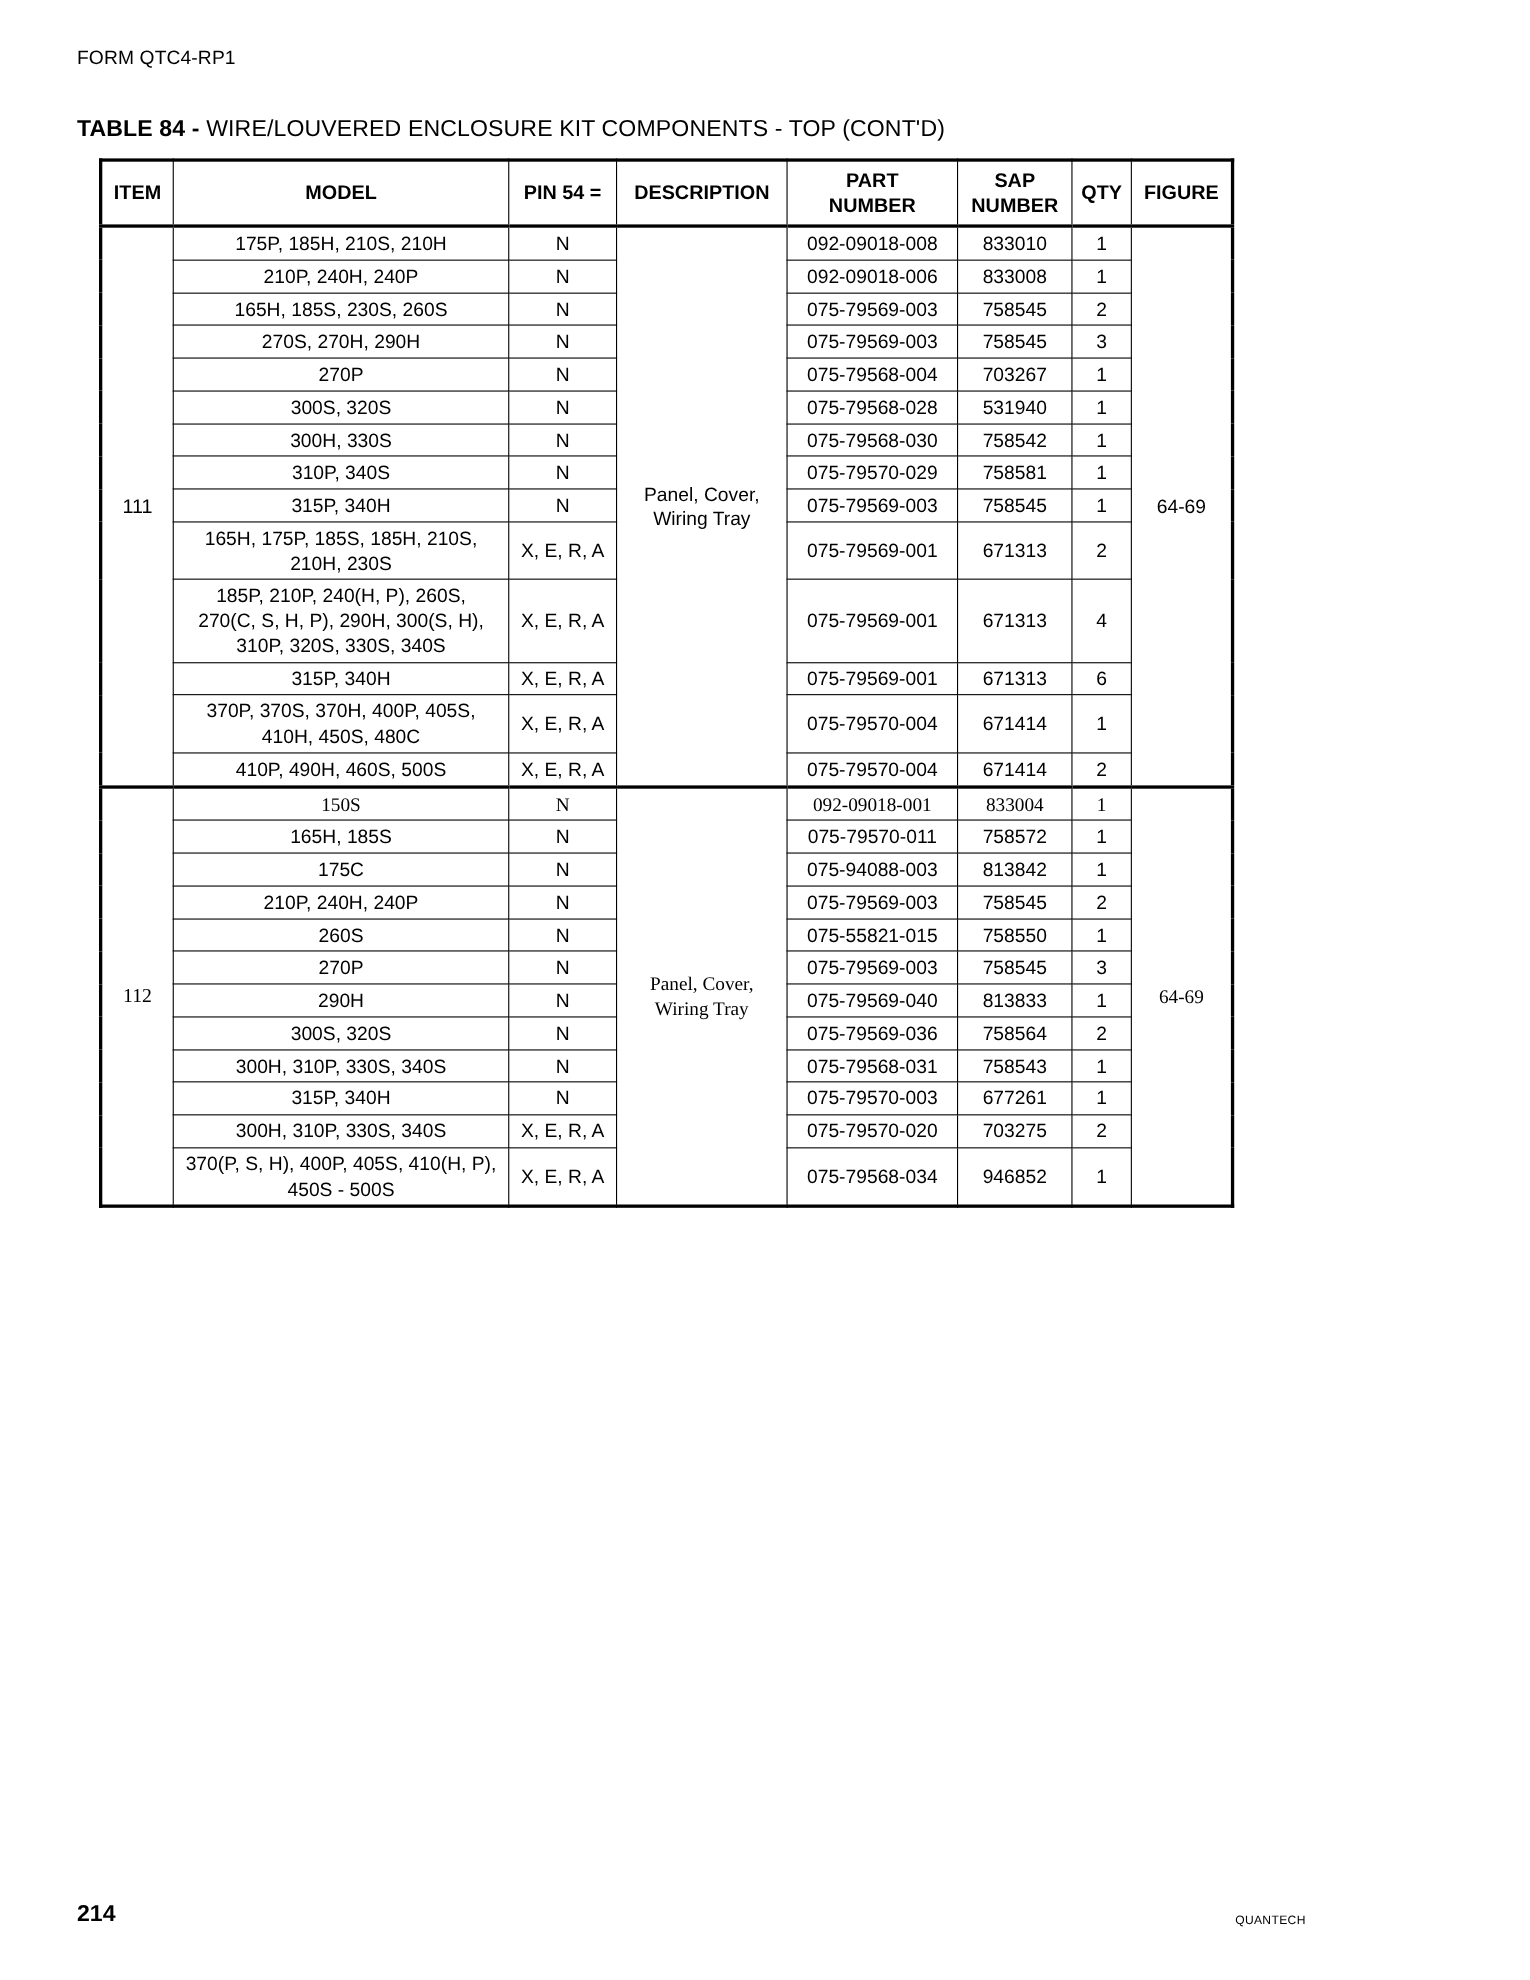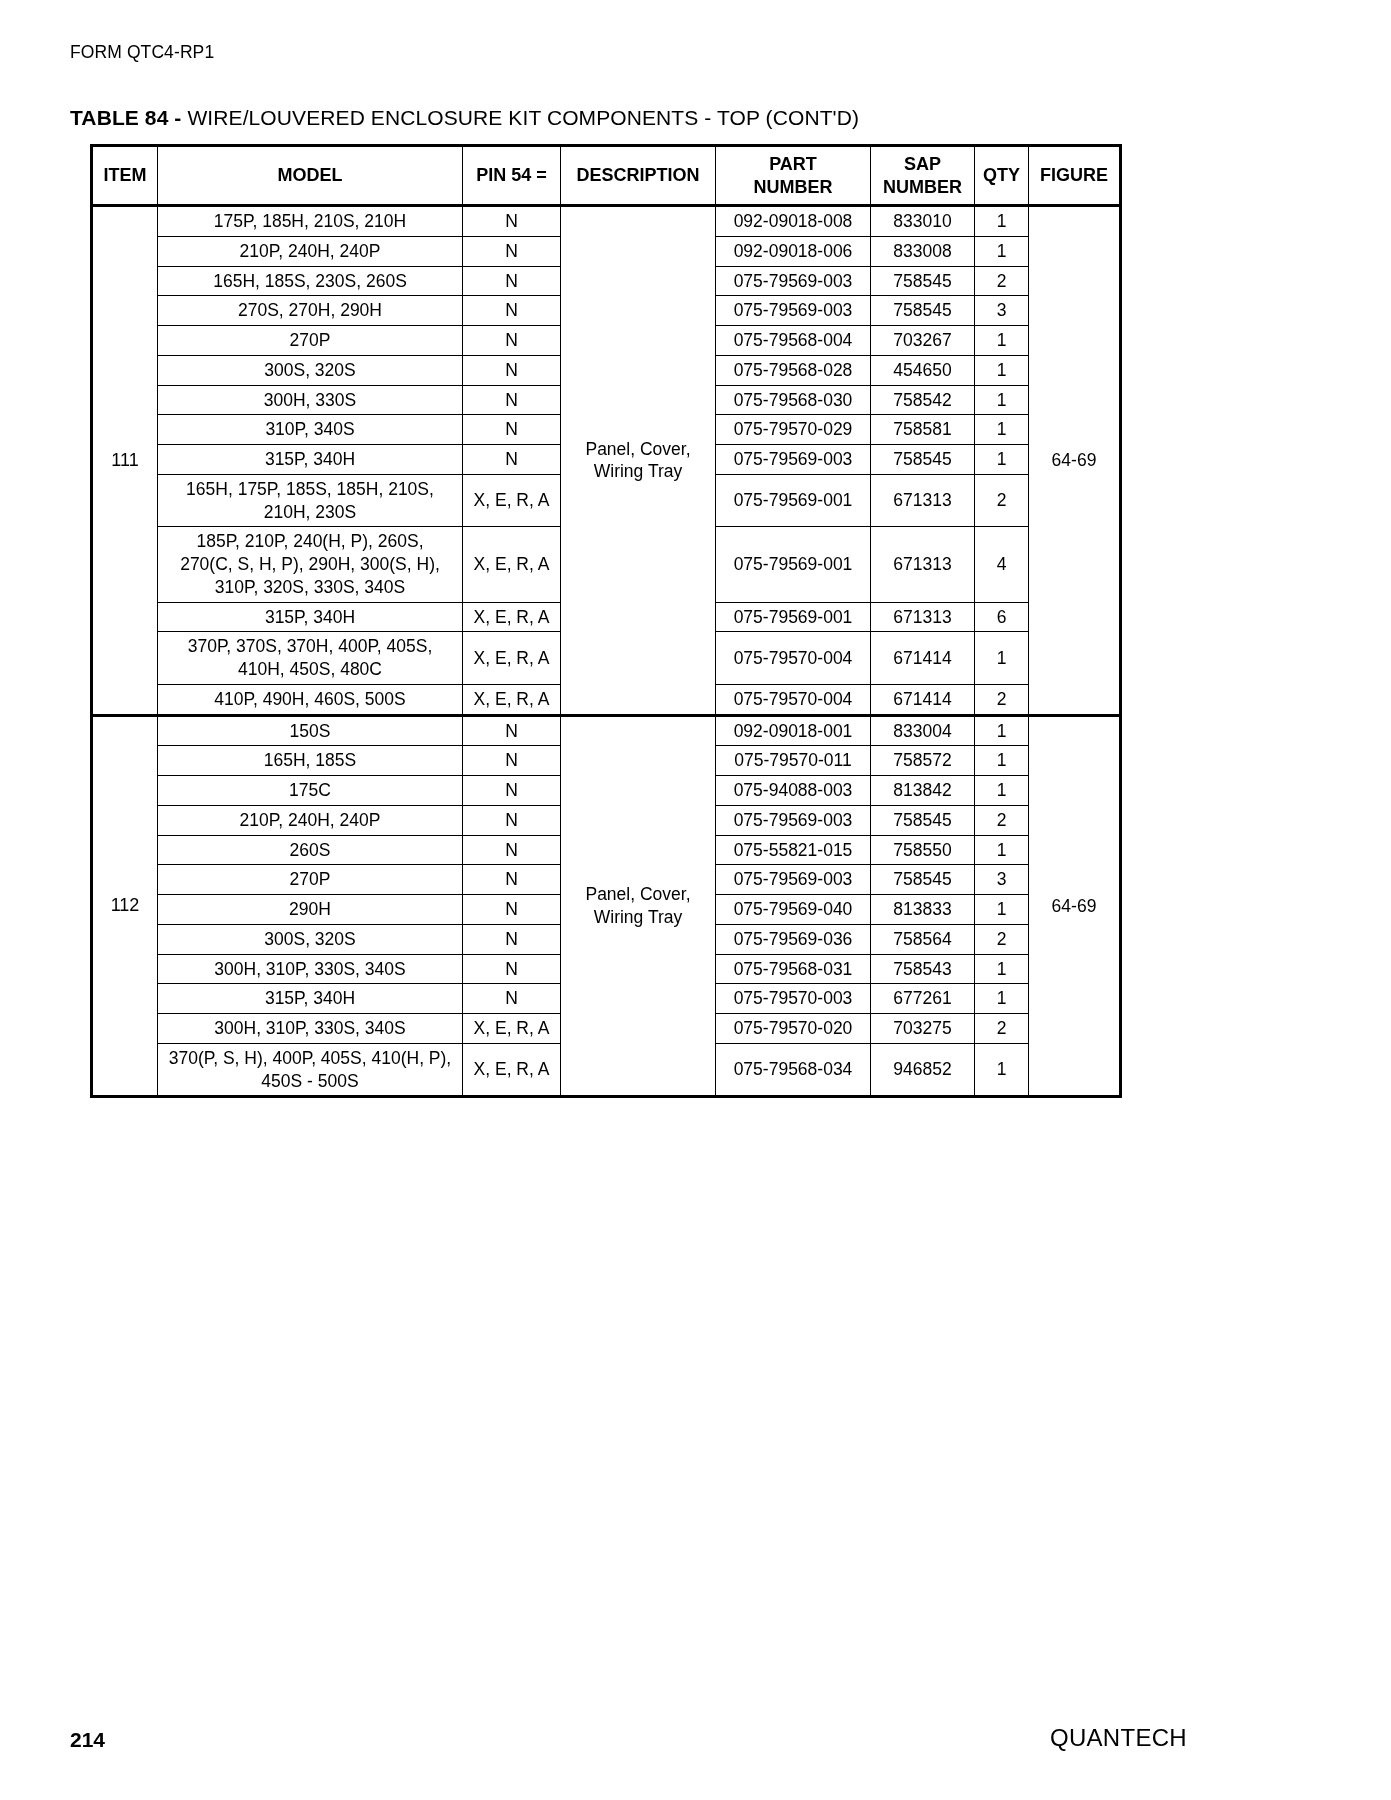--- a/index.html
+++ b/index.html
@@ -64,21 +64,21 @@
   }
   table.parts thead th.two-line { line-height: 1.25; }
 
   
   table.parts { border: 3px solid #000; }
 
   td.item-cell {
     font-weight: bold;
     font-size: 18px;
   }
-  tr.group-break > td { border-top-width: 3px; }
+  tr.group-break > td { border-top-width: 3px; font-family: Liberation Serif, serif; }
 
   td.desc-cell, td.fig-cell, td.item-cell {
     border-left-width: 1.4px;
     border-right-width: 1.4px;
   }
   td.desc-cell { text-align: left; padding-left: 10px; }
   td.model-cell { padding-left: 6px; padding-right: 6px; }
 
   .col-item   { width: 66px; }
   .col-model  { width: 305px; }
@@ -97,21 +97,21 @@
     display: flex;
     justify-content: space-between;
     align-items: flex-end;
     text-align: center;
   }
   .footer .pagenum {
     font-size: 21px;
     font-weight: bold;
   }
   .footer .brand {
-    font-size: 24px;
+    font-size: 11px;
     letter-spacing: 0.3px;
   }
 </style>
 </head>
 <body>
 
 <div class="page">
 
   <div class="doc-header">
     <div>FORM QTC4-RP1</div>
@@ -186,21 +186,21 @@
           <td class="model-cell">270P</td>
           <td class="pin-cell">N</td>
           <td class="part-cell">075-79568-004</td>
           <td class="sap-cell">703267</td>
           <td class="qty-cell">1</td>
         </tr>
         <tr>
           <td class="model-cell">300S, 320S</td>
           <td class="pin-cell">N</td>
           <td class="part-cell">075-79568-028</td>
-          <td class="sap-cell">454650</td>
+          <td class="sap-cell">531940</td>
           <td class="qty-cell">1</td>
         </tr>
         <tr>
           <td class="model-cell">300H, 330S</td>
           <td class="pin-cell">N</td>
           <td class="part-cell">075-79568-030</td>
           <td class="sap-cell">758542</td>
           <td class="qty-cell">1</td>
         </tr>
         <tr>

